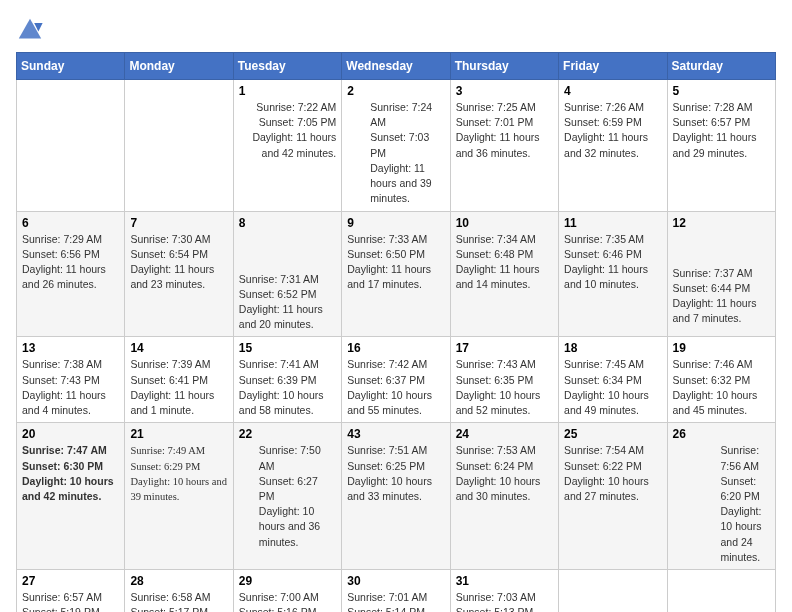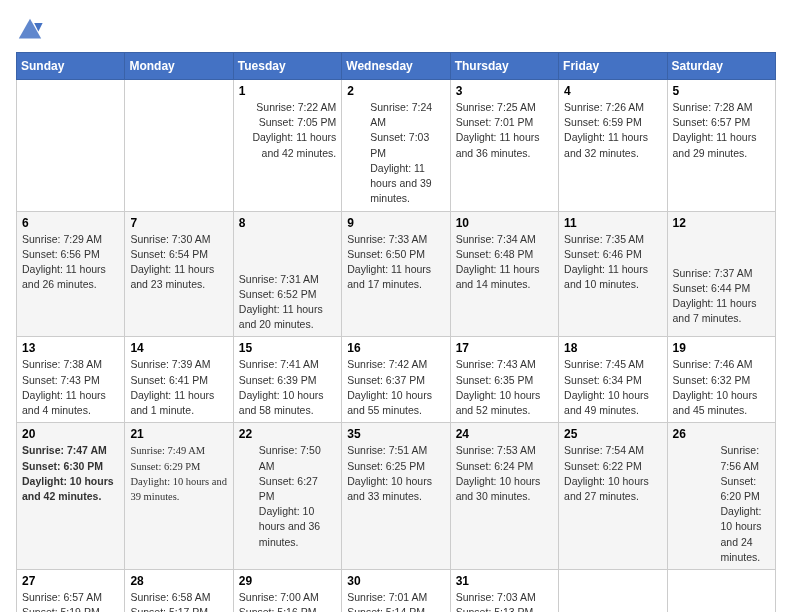--- a/index.html
+++ b/index.html
@@ -254,21 +254,21 @@
 Sunset: 6:29 PM
 Daylight: 10 hours and 39 minutes.</div>
         </td>
         <td>
           <span class="day-num">22</span>
           <div class="day-detail" style="white-space: pre-line; margin-left: 20px;">Sunrise: 7:50 AM
 Sunset: 6:27 PM
 Daylight: 10 hours and 36 minutes.</div>
         </td>
         <td>
-          <span class="day-num">35</span>
+          <span class="day-num">43</span>
           <div class="day-detail" style="white-space: pre-line;">Sunrise: 7:51 AM
 Sunset: 6:25 PM
 Daylight: 10 hours and 33 minutes.</div>
         </td>
         <td>
           <span class="day-num">24</span>
           <div class="day-detail" style="white-space: pre-line;">Sunrise: 7:53 AM
 Sunset: 6:24 PM
 Daylight: 10 hours and 30 minutes.</div>
         </td>

